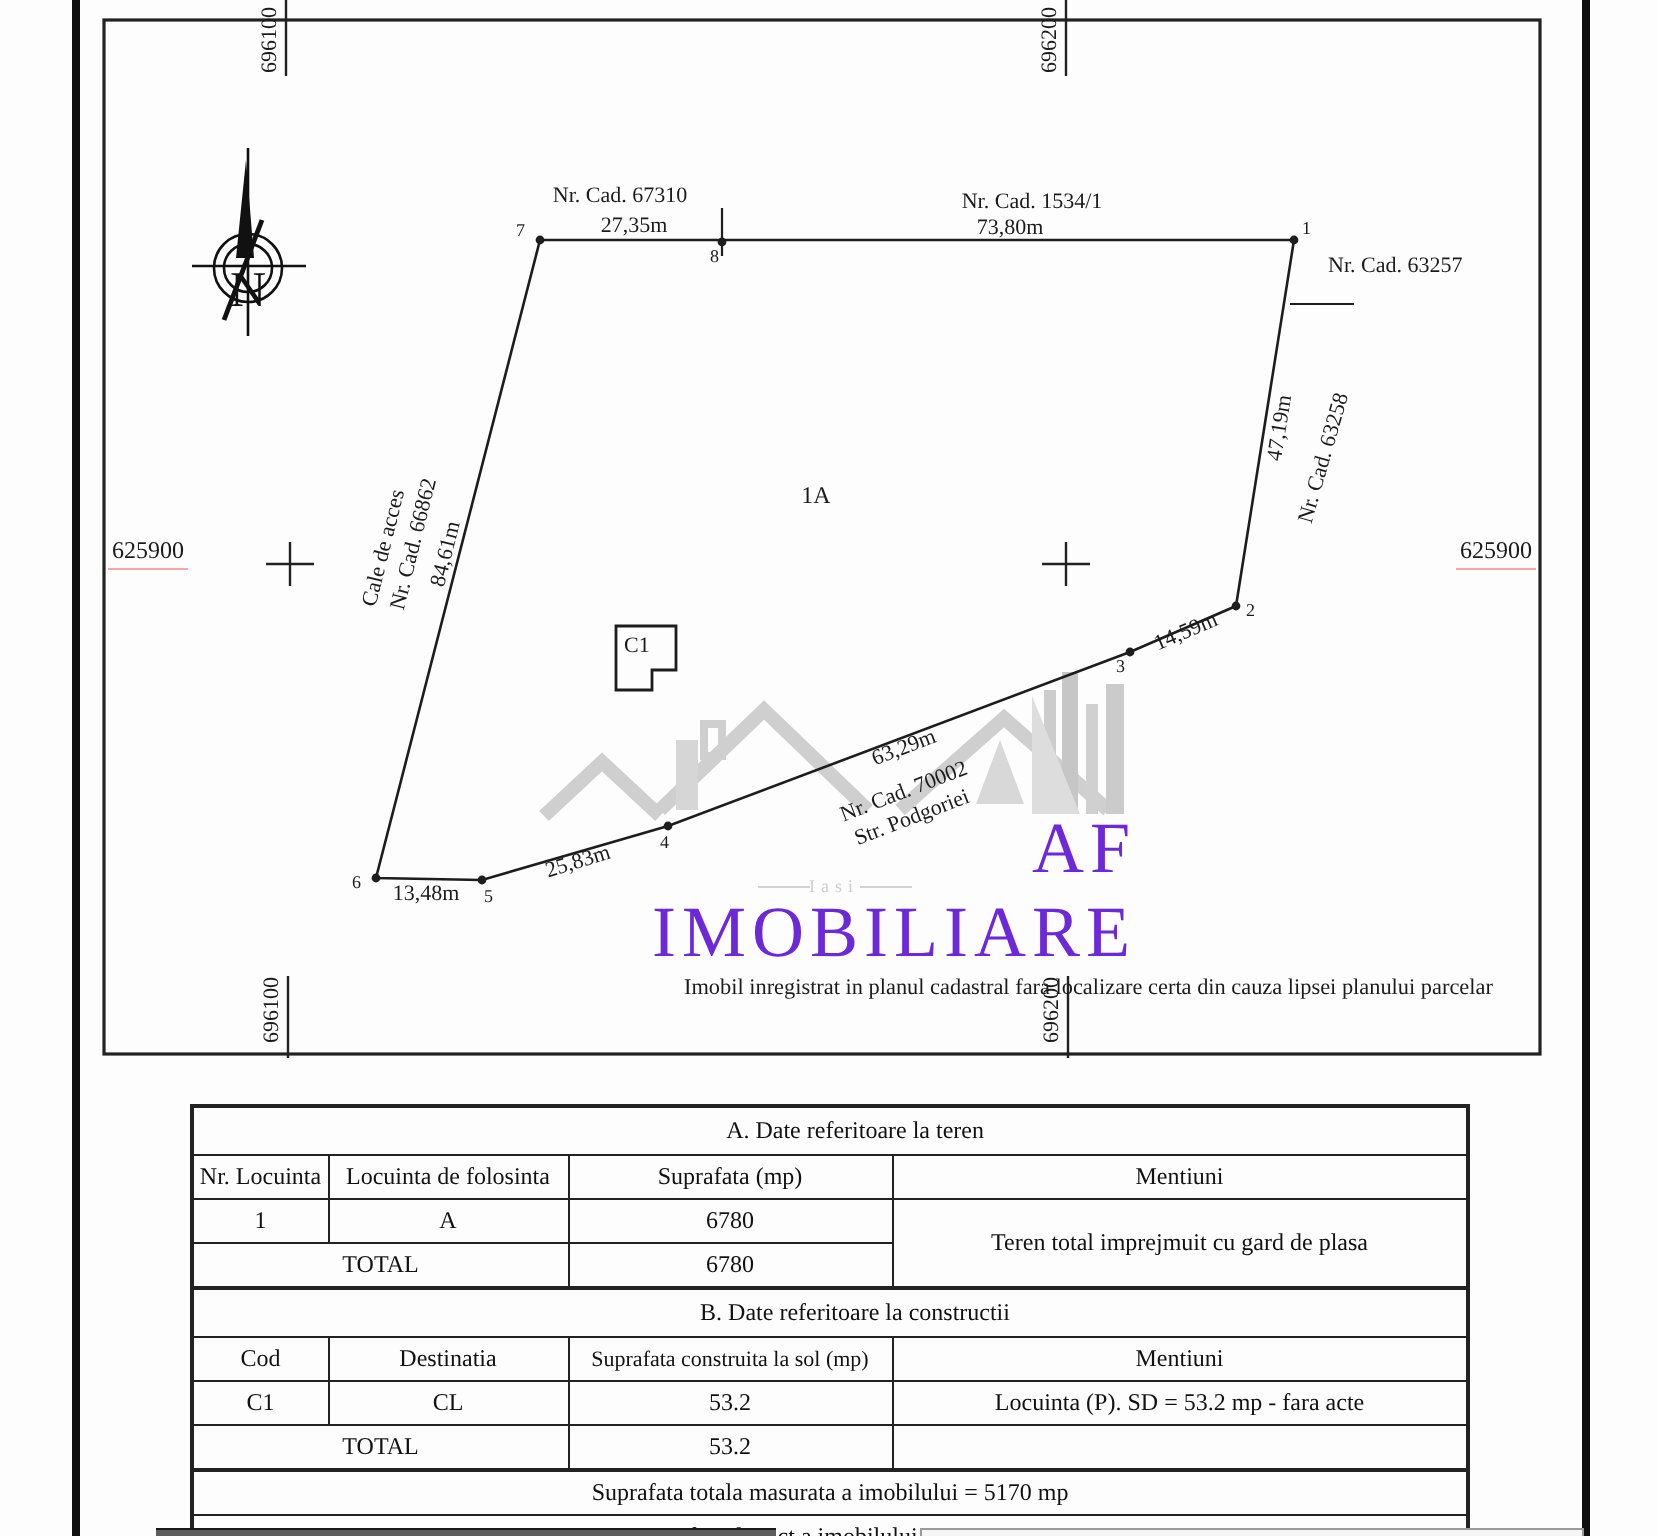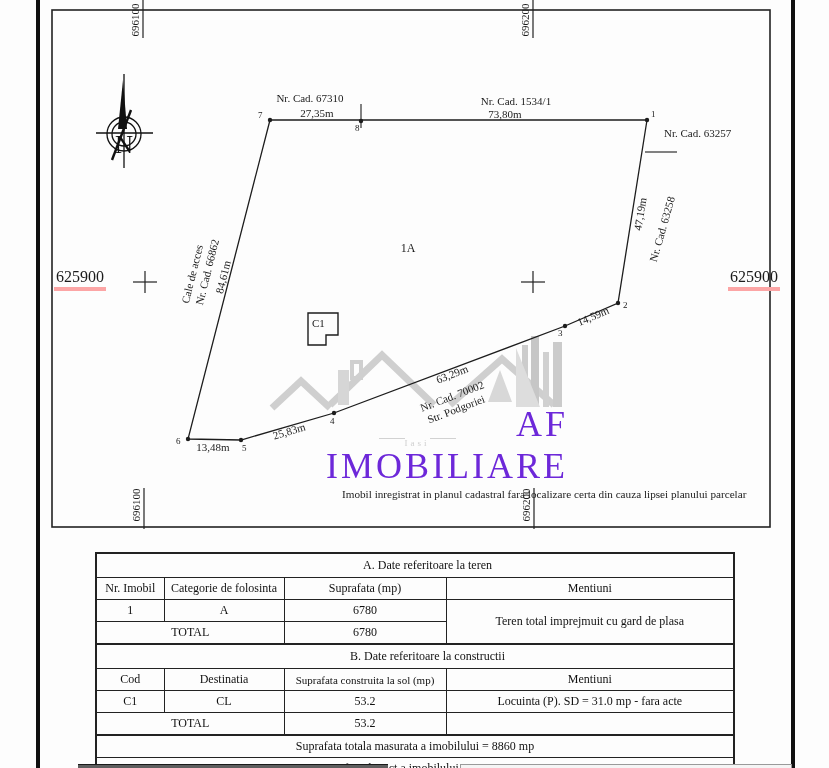--- a/index.html
+++ b/index.html
@@ -4,30 +4,30 @@
 <style>
   html,body{margin:0;padding:0;background:#ffffff;}
   .page{position:relative;width:829px;height:768px;background:#fdfdfd;overflow:hidden;
         font-family:"Liberation Serif", serif;color:#1b1b1b;}
   .abs{position:absolute;}
   .lbl{position:absolute;white-space:nowrap;font-size:11px;color:#1b1b1b;}
   .ctr{transform:translate(-50%,-50%);}
   .rot{position:absolute;white-space:nowrap;font-size:11px;color:#1b1b1b;transform-origin:center;}
   .vtx{position:absolute;font-size:9px;color:#1b1b1b;white-space:nowrap;}
   .coord-v{position:absolute;font-size:11px;white-space:nowrap;transform:translate(-50%,-50%) rotate(-90deg);}
-  .coord-h{position:absolute;font-size:16px;white-space:nowrap;border-bottom:4px solid #fca5a5;padding:0 2px 1px 2px;}
+  .coord-h{position:absolute;font-size:12px;white-space:nowrap;border-bottom:1px solid #fca5a5;padding:0 2px 1px 2px;}
   .edge{position:absolute;top:0;width:4px;height:768px;background:#101010;}
   .note{position:absolute;font-size:11.2px;white-space:nowrap;}
   .parcel-big{position:absolute;font-size:12px;}
   .c1lbl{position:absolute;font-size:11px;}
 
   
   .wm-text{position:absolute;left:268px;top:403px;width:300px;text-align:right;
            font-size:36px;letter-spacing:3px;color:#6d28d9;font-family:"Liberation Serif",serif;}
-  .wm-iasi{position:absolute;left:352px;top:438px;width:130px;display:flex;align-items:flex-start;gap:0;
+  .wm-iasi{position:absolute;left:352px;top:438px;width:130px;display:flex;align-items:center;gap:0;
            color:#cfcfcf;font-size:9px;letter-spacing:3px;justify-content:center;}
   .wm-iasi .dash{display:inline-block;width:26px;height:0;border-top:1.5px solid #d2d2d2;}
 
   
   .cad-table{position:absolute;left:95px;top:552px;width:638px;border-collapse:collapse;
              font-size:12px;color:#111;table-layout:fixed;}
   .cad-table td{border:1px solid #222;text-align:center;padding:1px 2px;height:19px;
                 overflow:hidden;white-space:nowrap;}
   .cad-table td.title{height:21px;padding-left:27px;}
   .cad-table .thick-top td{border-top:2px solid #222;}
@@ -158,22 +158,22 @@
         <col style="width:68px">
         <col style="width:120px">
         <col style="width:162px">
         <col style="width:288px">
       </colgroup>
     <tbody>
         <tr>
           <td colspan="4" class="title">A. Date referitoare la teren</td>
         </tr>
     <tr>
-      <td>Nr. Imobil</td>
-      <td>Categorie de folosinta</td>
+      <td>Nr. Locuinta</td>
+      <td>Locuinta de folosinta</td>
       <td>Suprafata (mp)</td>
       <td>Mentiuni</td>
     </tr>
     <tr>
       <td>1</td>
       <td>A</td>
       <td>6780</td>
       <td rowspan="2">Teren total imprejmuit cu gard de plasa</td>
     </tr>
     <tr>
@@ -186,29 +186,29 @@
     <tr>
       <td>Cod</td>
       <td>Destinatia</td>
       <td class="small-hdr">Suprafata construita la sol (mp)</td>
       <td>Mentiuni</td>
     </tr>
     <tr>
       <td>C1</td>
       <td>CL</td>
       <td>53.2</td>
-      <td>Locuinta (P). SD = 31.0 mp - fara acte</td>
+      <td>Locuinta (P). SD = 53.2 mp - fara acte</td>
     </tr>
     <tr>
       <td colspan="2">TOTAL</td>
       <td>53.2</td>
       <td></td>
     </tr>
     <tr class="thick-top">
-          <td colspan="4">Suprafata totala masurata a imobilului = 8860 mp</td>
+          <td colspan="4">Suprafata totala masurata a imobilului = 5170 mp</td>
         </tr>
     <tr>
           <td colspan="4">Suprafata din act a imobilului = 6780 mp</td>
         </tr>
   </tbody>
     </table>
 
   <div class="sliver-dark"></div>
   <div class="sliver-light"></div>
 

